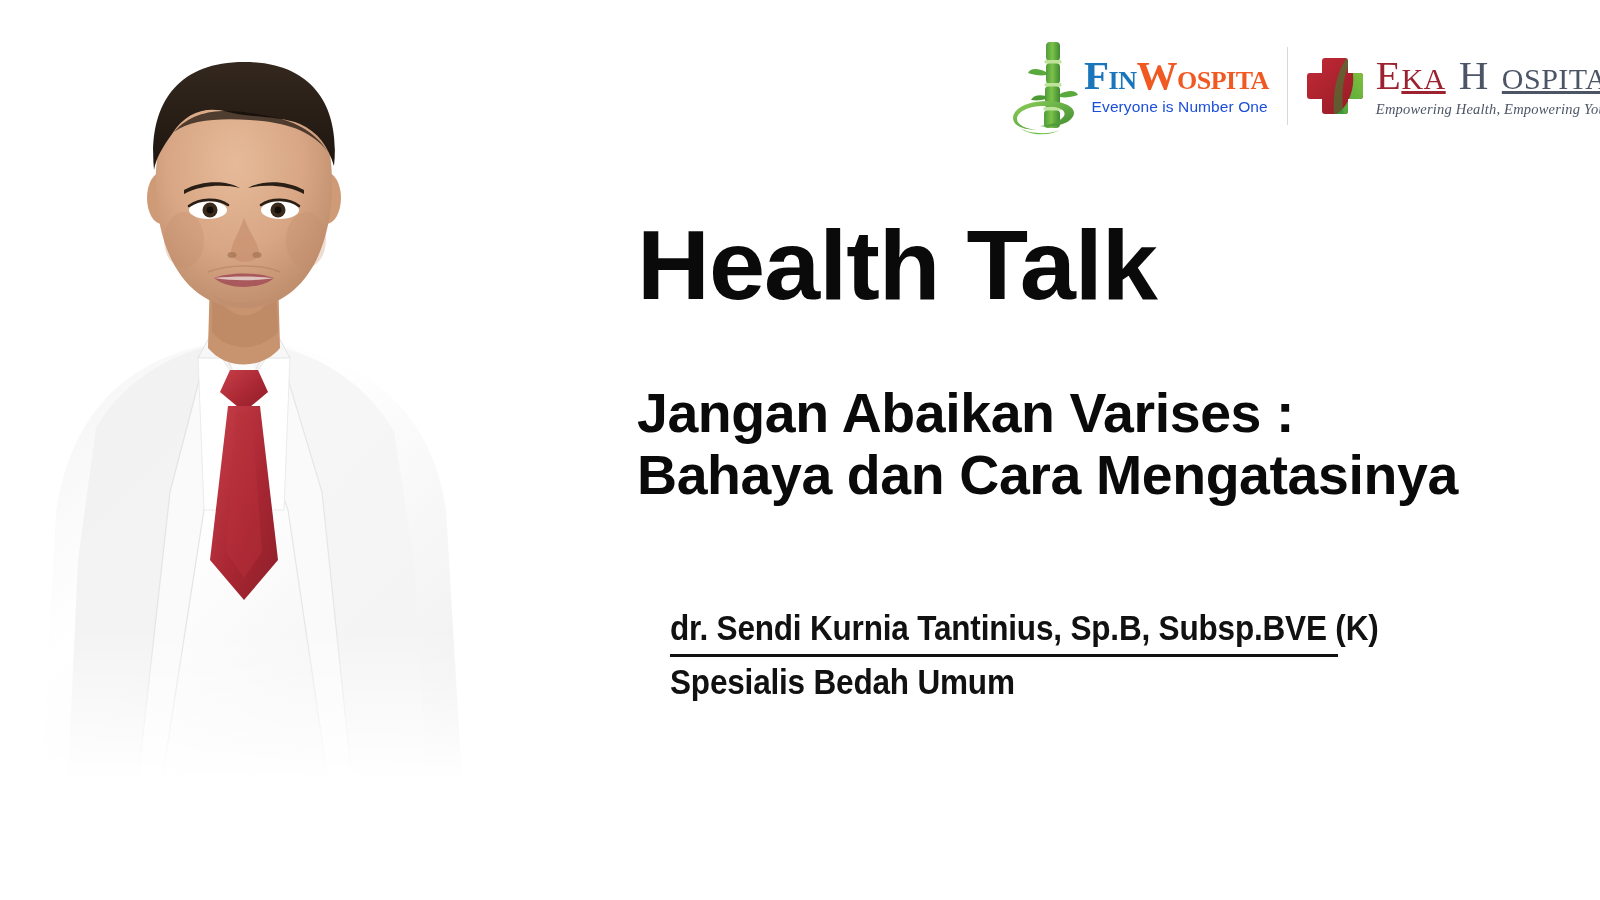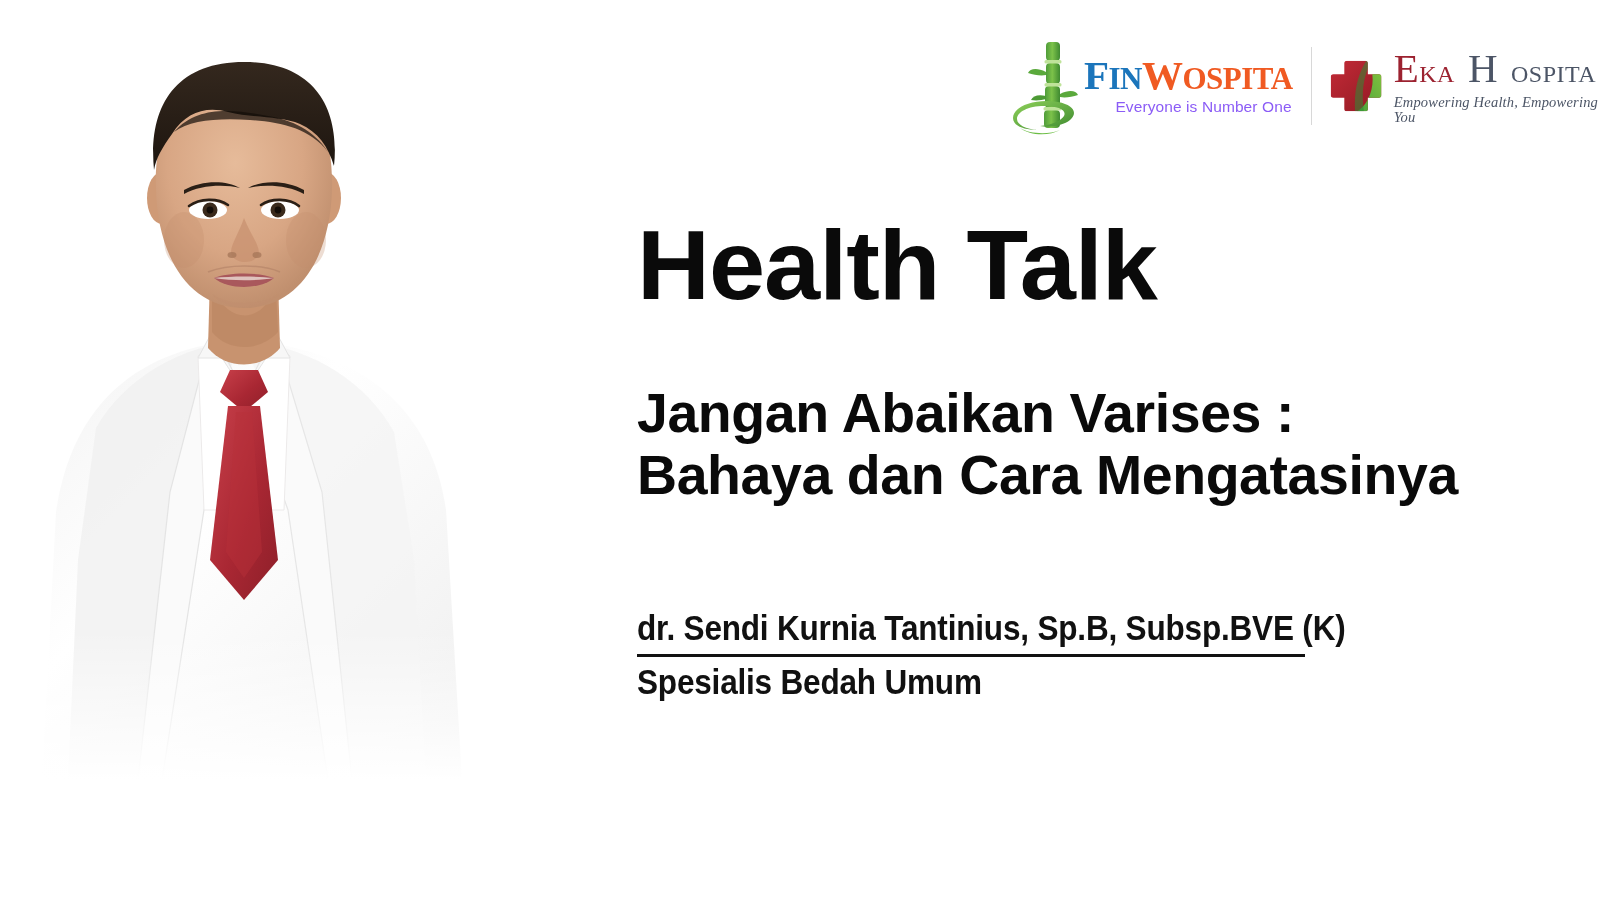--- a/index.html
+++ b/index.html
@@ -20,42 +20,42 @@
   .bamboo-icon{ width:74px; height:100px; display:block; }
   .fw-text-wrap{ display:flex; flex-direction:column; align-items:flex-end;
                  line-height:1; padding-bottom:2px; }
   .fw-word{
     font-family:"Liberation Serif", serif;
     font-size:41px; font-weight:700; letter-spacing:-0.5px;
     display:flex; align-items:baseline;
   }
   .fw-fin{ color:#1b75bb; }
   .fw-win{ color:#f05a22; }
-  .fw-sc{ font-size:31px; }
+  .fw-sc{ font-size:26px; }
   .fw-tag{
     font-family:"Liberation Sans", sans-serif;
-    font-size:15.5px; color:#8b5cf6; letter-spacing:0.1px;
+    font-size:15.5px; color:#1d4ed8; letter-spacing:0.1px;
     margin-top:3px; margin-right:1px;
   }
 
   .logo-divider{
     width:1px; height:78px; background:#d8d8d8; margin:0 16px 0 18px;
   }
 
   .eka-logo{ display:flex; align-items:center; gap:10px; }
   .cross-icon{ width:62px; height:62px; display:block; }
   .eka-text-wrap{ display:flex; flex-direction:column; line-height:1; }
   .eka-word{
     font-family:"Liberation Serif", serif;
     font-size:41px; letter-spacing:0.5px;
     display:flex; align-items:baseline;
   }
   .eka-eka{ color:#9c2230; }
   .eka-hos{ color:#4c5566; margin-left:13px; }
-  .eka-sc{ font-size:24px; }
+  .eka-sc{ font-size:30px;text-decoration:underline; }
   .eka-tag{
     font-family:"Liberation Serif", serif; font-style:italic;
     font-size:14.5px; color:#4c5566; margin-top:6px; letter-spacing:0.2px;
   }
 
   
   .photo-wrap{
     position:absolute; left:22px; top:40px; width:440px; height:740px;
     overflow:hidden;
   }
@@ -72,21 +72,21 @@
   }
   .subtitle{
     margin-top:66px;
     font-family:"Liberation Sans Narrow","Liberation Sans", sans-serif;
     font-weight:700; font-size:56px; line-height:1.10; color:#0a0a0a;
     letter-spacing:-0.4px; transform:scaleX(0.99); transform-origin:left center;
   }
   .subtitle .ln2{ display:block; }
 
   .speaker{
-    margin-top:104px; width:668px;
+    margin-top:104px; width:668px;margin-left:33px;
   }
   .speaker-name{
     font-family:"Liberation Sans Narrow","Liberation Sans", sans-serif;
     font-weight:700; font-size:35px; line-height:1.08; color:#111;
     letter-spacing:-0.2px; transform:scaleX(0.90); transform-origin:left center;
     white-space:nowrap;
   }
   .speaker-rule{
     width:668px; height:3px; background:#111; margin-top:7px;
   }

